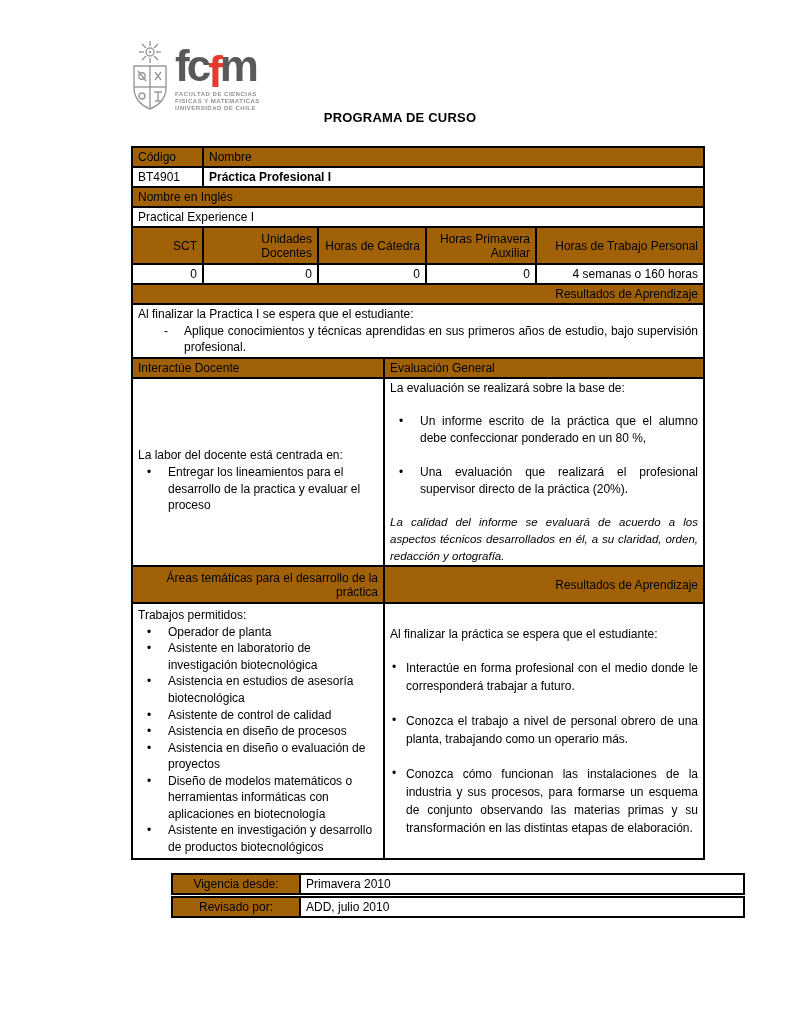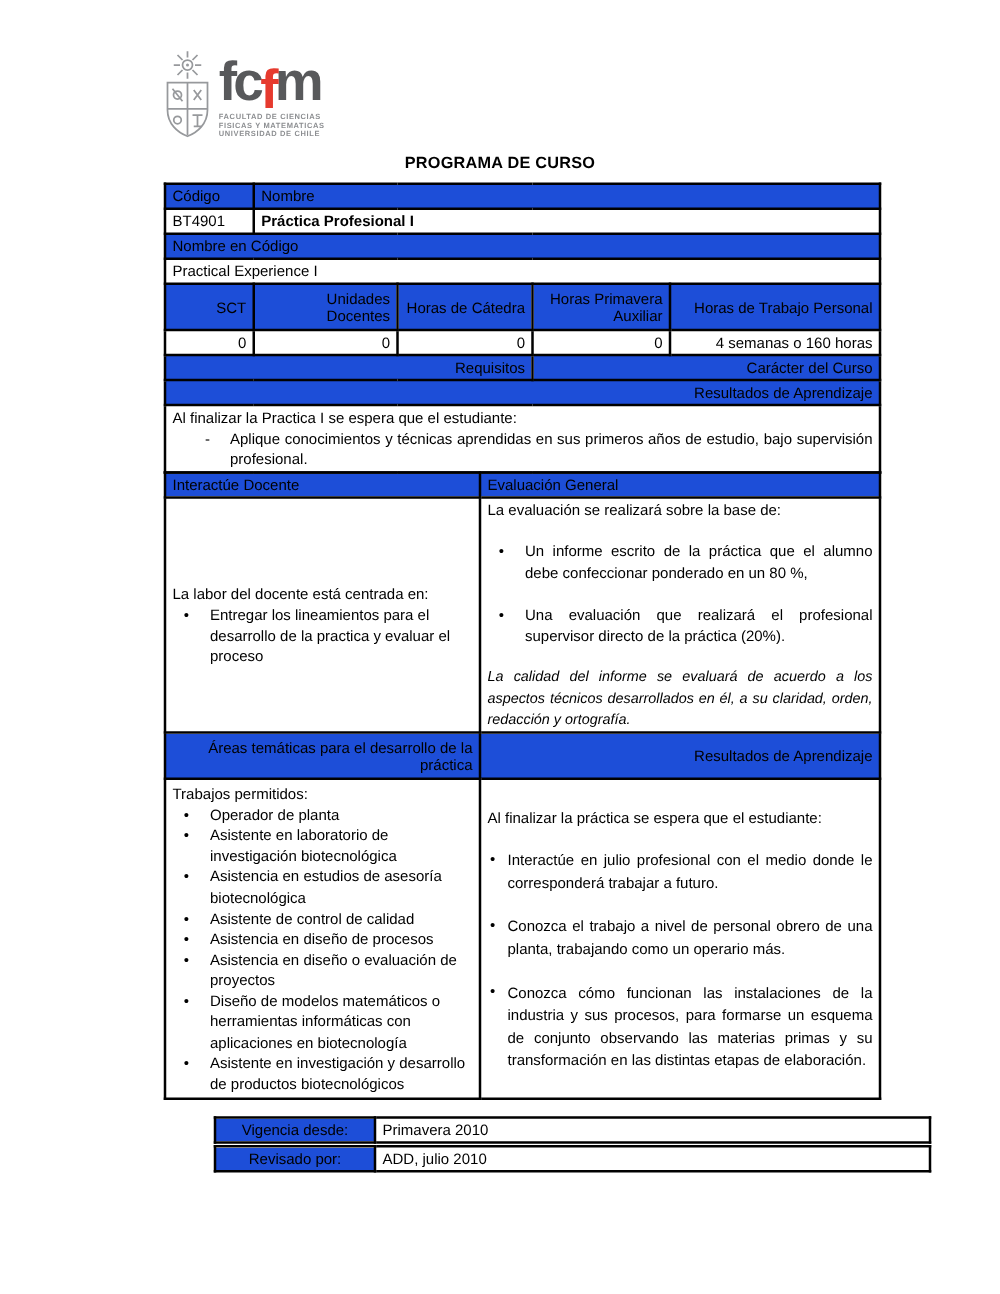--- a/index.html
+++ b/index.html
@@ -19,36 +19,36 @@
     color:#58595b;height:44px;display:flex;align-items:flex-end;
   }
   .wordmark .red{color:#e63a2e;position:relative;top:6px;}
   .logo-caption{
     margin-top:7px;font-size:6px;line-height:7px;font-weight:bold;
     color:#8d8f92;letter-spacing:0.5px;
   }
 
   
   .doc-title{
-    position:absolute;top:122px;left:0;width:800px;text-align:center;
+    position:absolute;top:110px;left:0;width:800px;text-align:center;
     font-weight:bold;font-size:13px;letter-spacing:0.2px;
   }
 
   
   .tables{position:absolute;left:131px;top:146px;width:574px;}
   table.t{
     width:574px;border-collapse:collapse;table-layout:fixed;
     font-size:12px;
   }
   table.t td{
     border:2px solid #000;padding:1px 5px;vertical-align:middle;
     overflow:hidden;
   }
   .stack{margin-top:-2px;}
-  .gray td, td.gray{background:#1d4ed8;}
+  .gray td, td.gray{background:#a16207;}
   .center td, td.center{text-align:right;}
   td.bold{font-weight:bold;}
   td.indent{padding-left:16px;}
   tr.h19 td{height:16px;}
   tr.h36 td{height:33px;}
   td.content{vertical-align:top;padding:2px 5px 4px 5px;line-height:1.38;}
   .top{vertical-align:top;}
   .just{text-align:justify;}
   .italic{font-style:italic;}
 
@@ -133,44 +133,40 @@
       <tbody>
         <tr class="h19">
           <td class="gray">Código</td>
           <td class="gray" colspan="4">Nombre</td>
         </tr>
         <tr class="h19">
           <td>BT4901</td>
           <td colspan="4" class="bold indent">Práctica Profesional I</td>
         </tr>
         <tr class="h19">
-          <td colspan="5" class="gray">Nombre en Código</td>
+          <td colspan="5" class="gray">Nombre en Inglés</td>
         </tr>
         <tr class="h19">
           <td colspan="5">Practical Experience I</td>
         </tr>
         <tr class="gray center h36">
             <td>SCT</td>
             <td>Unidades Docentes</td>
             <td>Horas de Cátedra</td>
             <td>Horas Primavera Auxiliar</td>
             <td>Horas de Trabajo Personal</td>
           </tr>
         <tr class="center h19">
             <td>0</td>
             <td>0</td>
             <td>0</td>
             <td>0</td>
             <td>4 semanas o 160 horas</td>
           </tr>
         <tr class="gray center h19">
-          <td colspan="3">Requisitos</td>
-          <td colspan="2">Carácter del Curso</td>
-        </tr>
-        <tr class="gray center h19">
           <td colspan="5">Resultados de Aprendizaje</td>
         </tr>
         <tr>
           <td colspan="5" class="content">
             <div>Al finalizar la Practica I se espera que el estudiante:</div>
             <div>
                 <div class="brow">
                 <span class="bm-dash">-</span>
                 <span class="bt just">Aplique conocimientos y técnicas aprendidas en sus primeros años de estudio, bajo supervisión profesional.</span>
               </div>
@@ -255,21 +251,21 @@
                 <span class="bm">•</span>
                 <span class="bt">Asistente en investigación y desarrollo de productos biotecnológicos</span>
               </div>
               </div>
           </td>
           <td class="content top res2">
             <div class="res2-intro">Al finalizar la práctica se espera que el estudiante:</div>
             <div>
                 <div class="brow gap-top">
                 <span class="bm-sm">•</span>
-                <span class="bt just">Interactúe en julio profesional con el medio donde le corresponderá trabajar a futuro.</span>
+                <span class="bt just">Interactúe en forma profesional con el medio donde le corresponderá trabajar a futuro.</span>
               </div>
                 <div class="brow gap-top">
                 <span class="bm-sm">•</span>
                 <span class="bt just">Conozca el trabajo a nivel de personal obrero de una planta, trabajando como un operario más.</span>
               </div>
                 <div class="brow gap-top">
                 <span class="bm-sm">•</span>
                 <span class="bt just">Conozca cómo funcionan las instalaciones de la industria y sus procesos, para formarse un esquema de conjunto observando las materias primas y su transformación en las distintas etapas de elaboración.</span>
               </div>
               </div>

